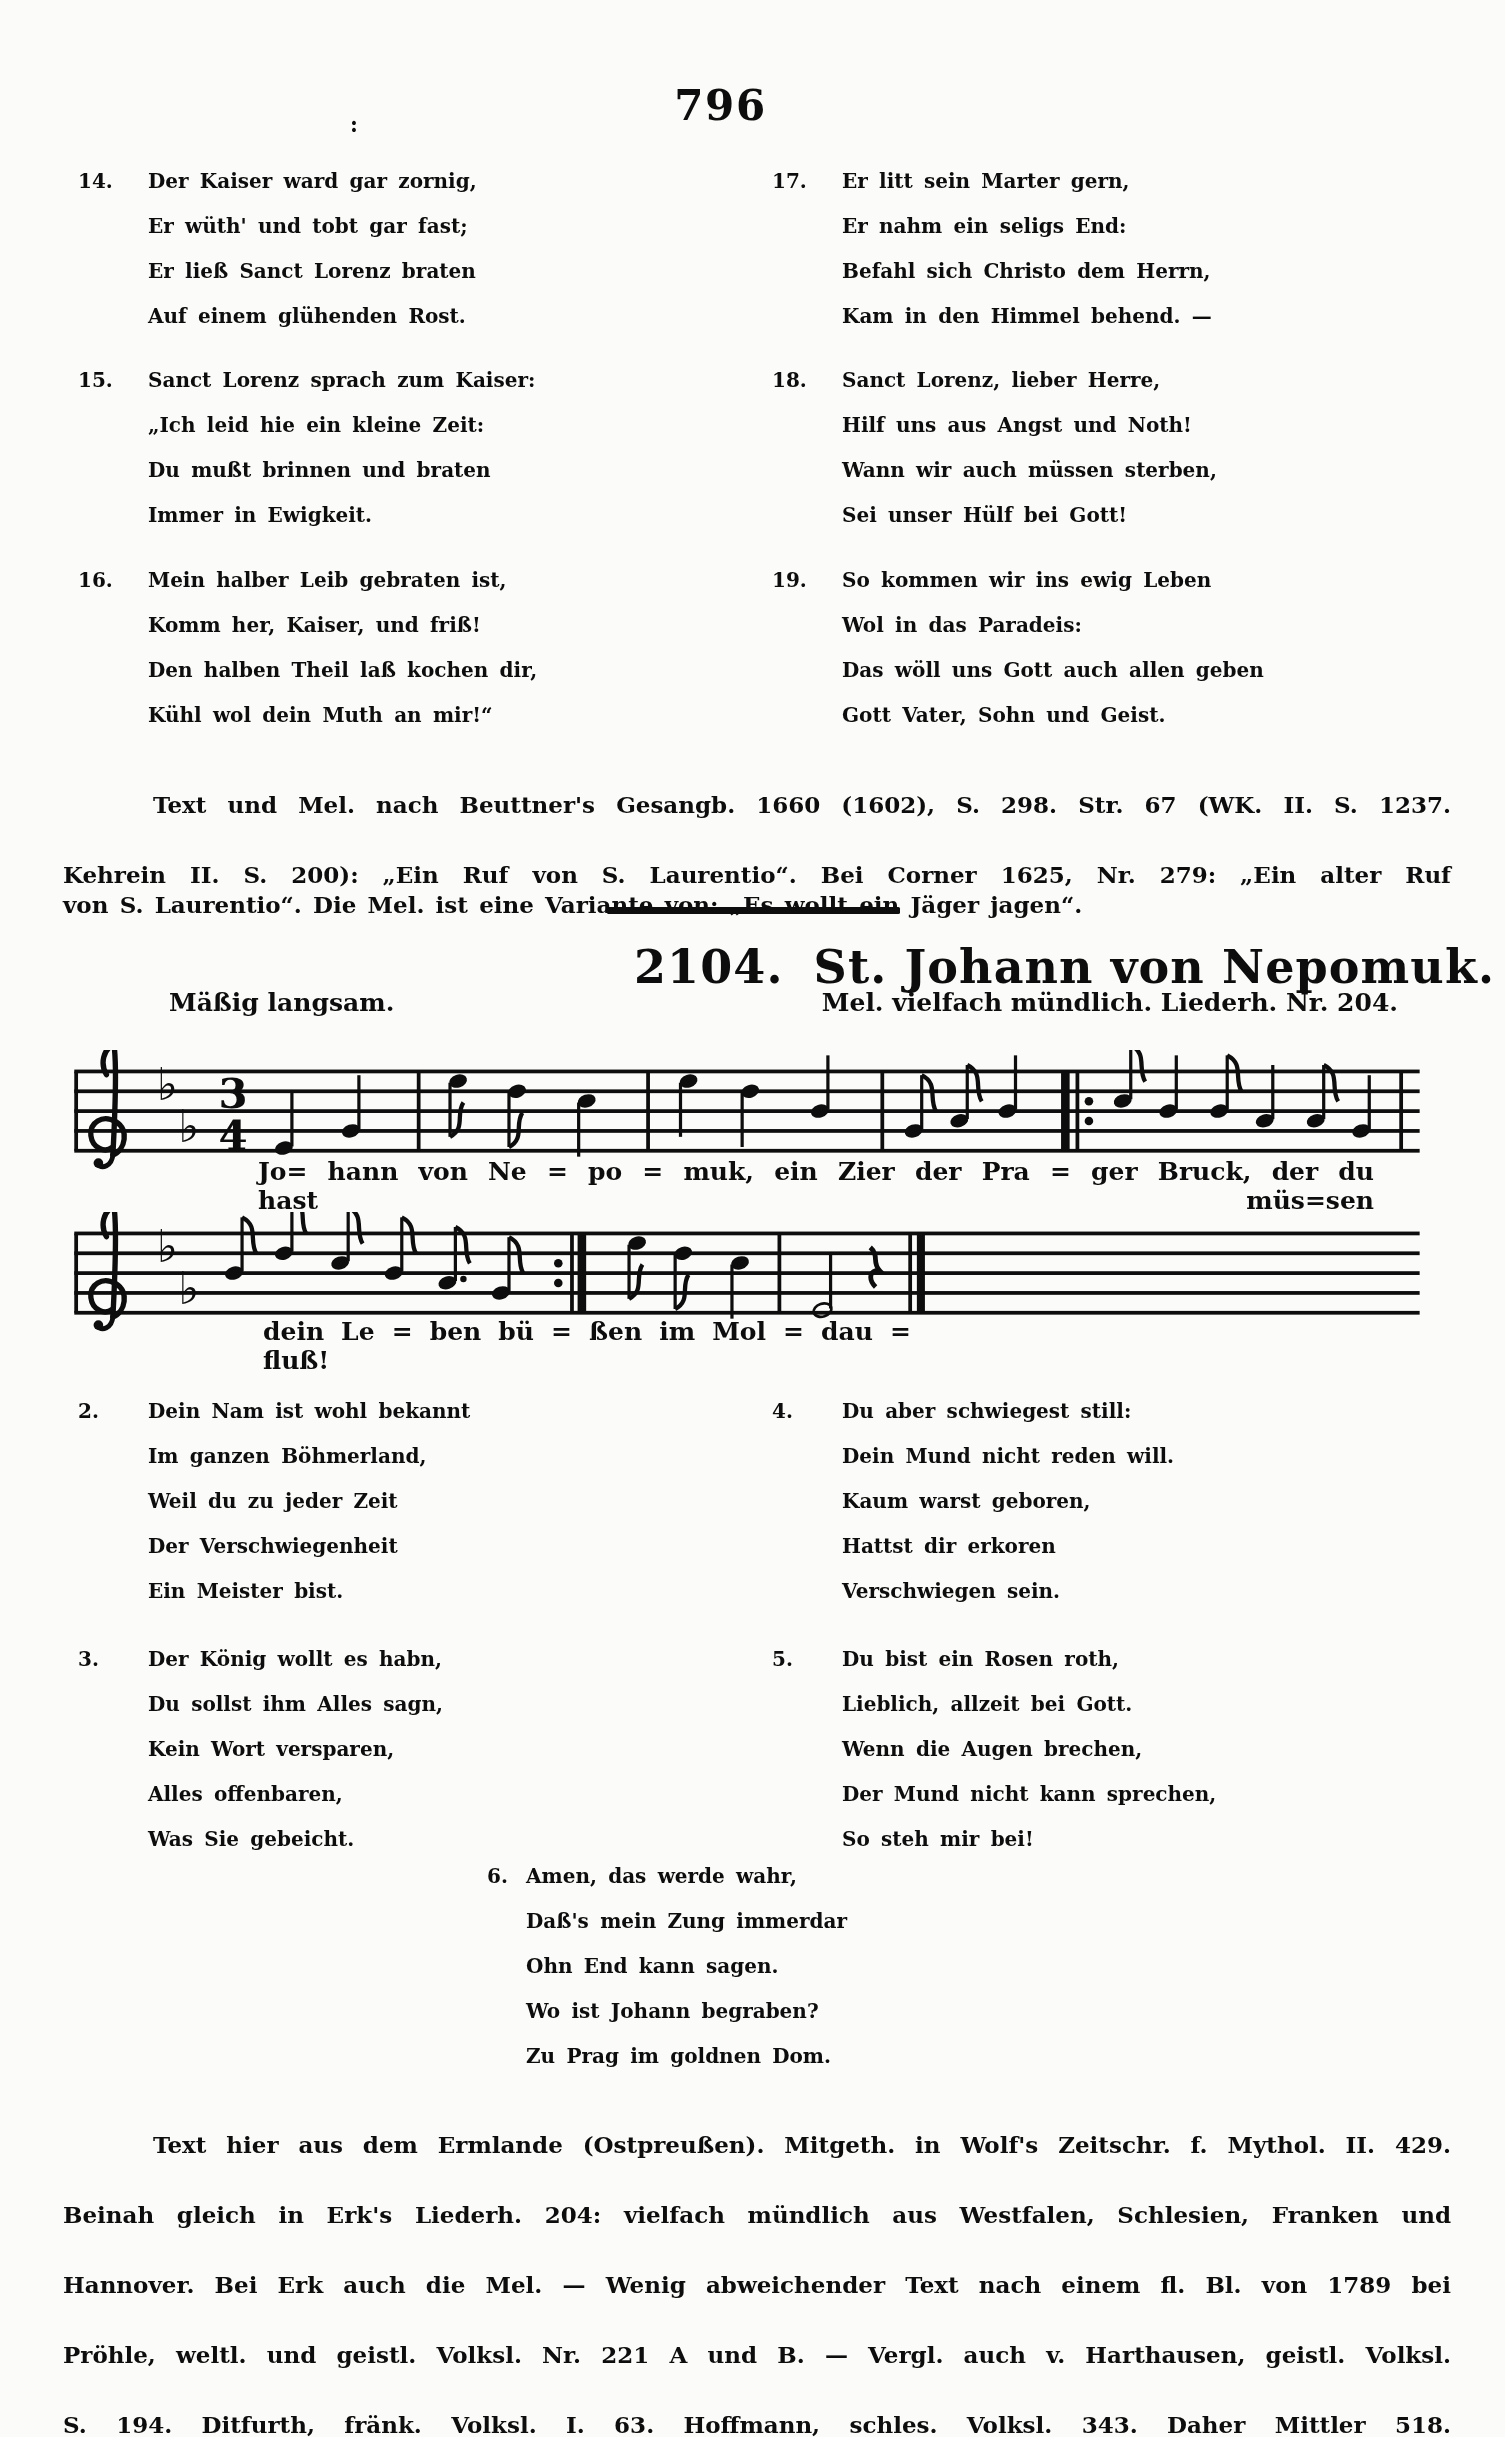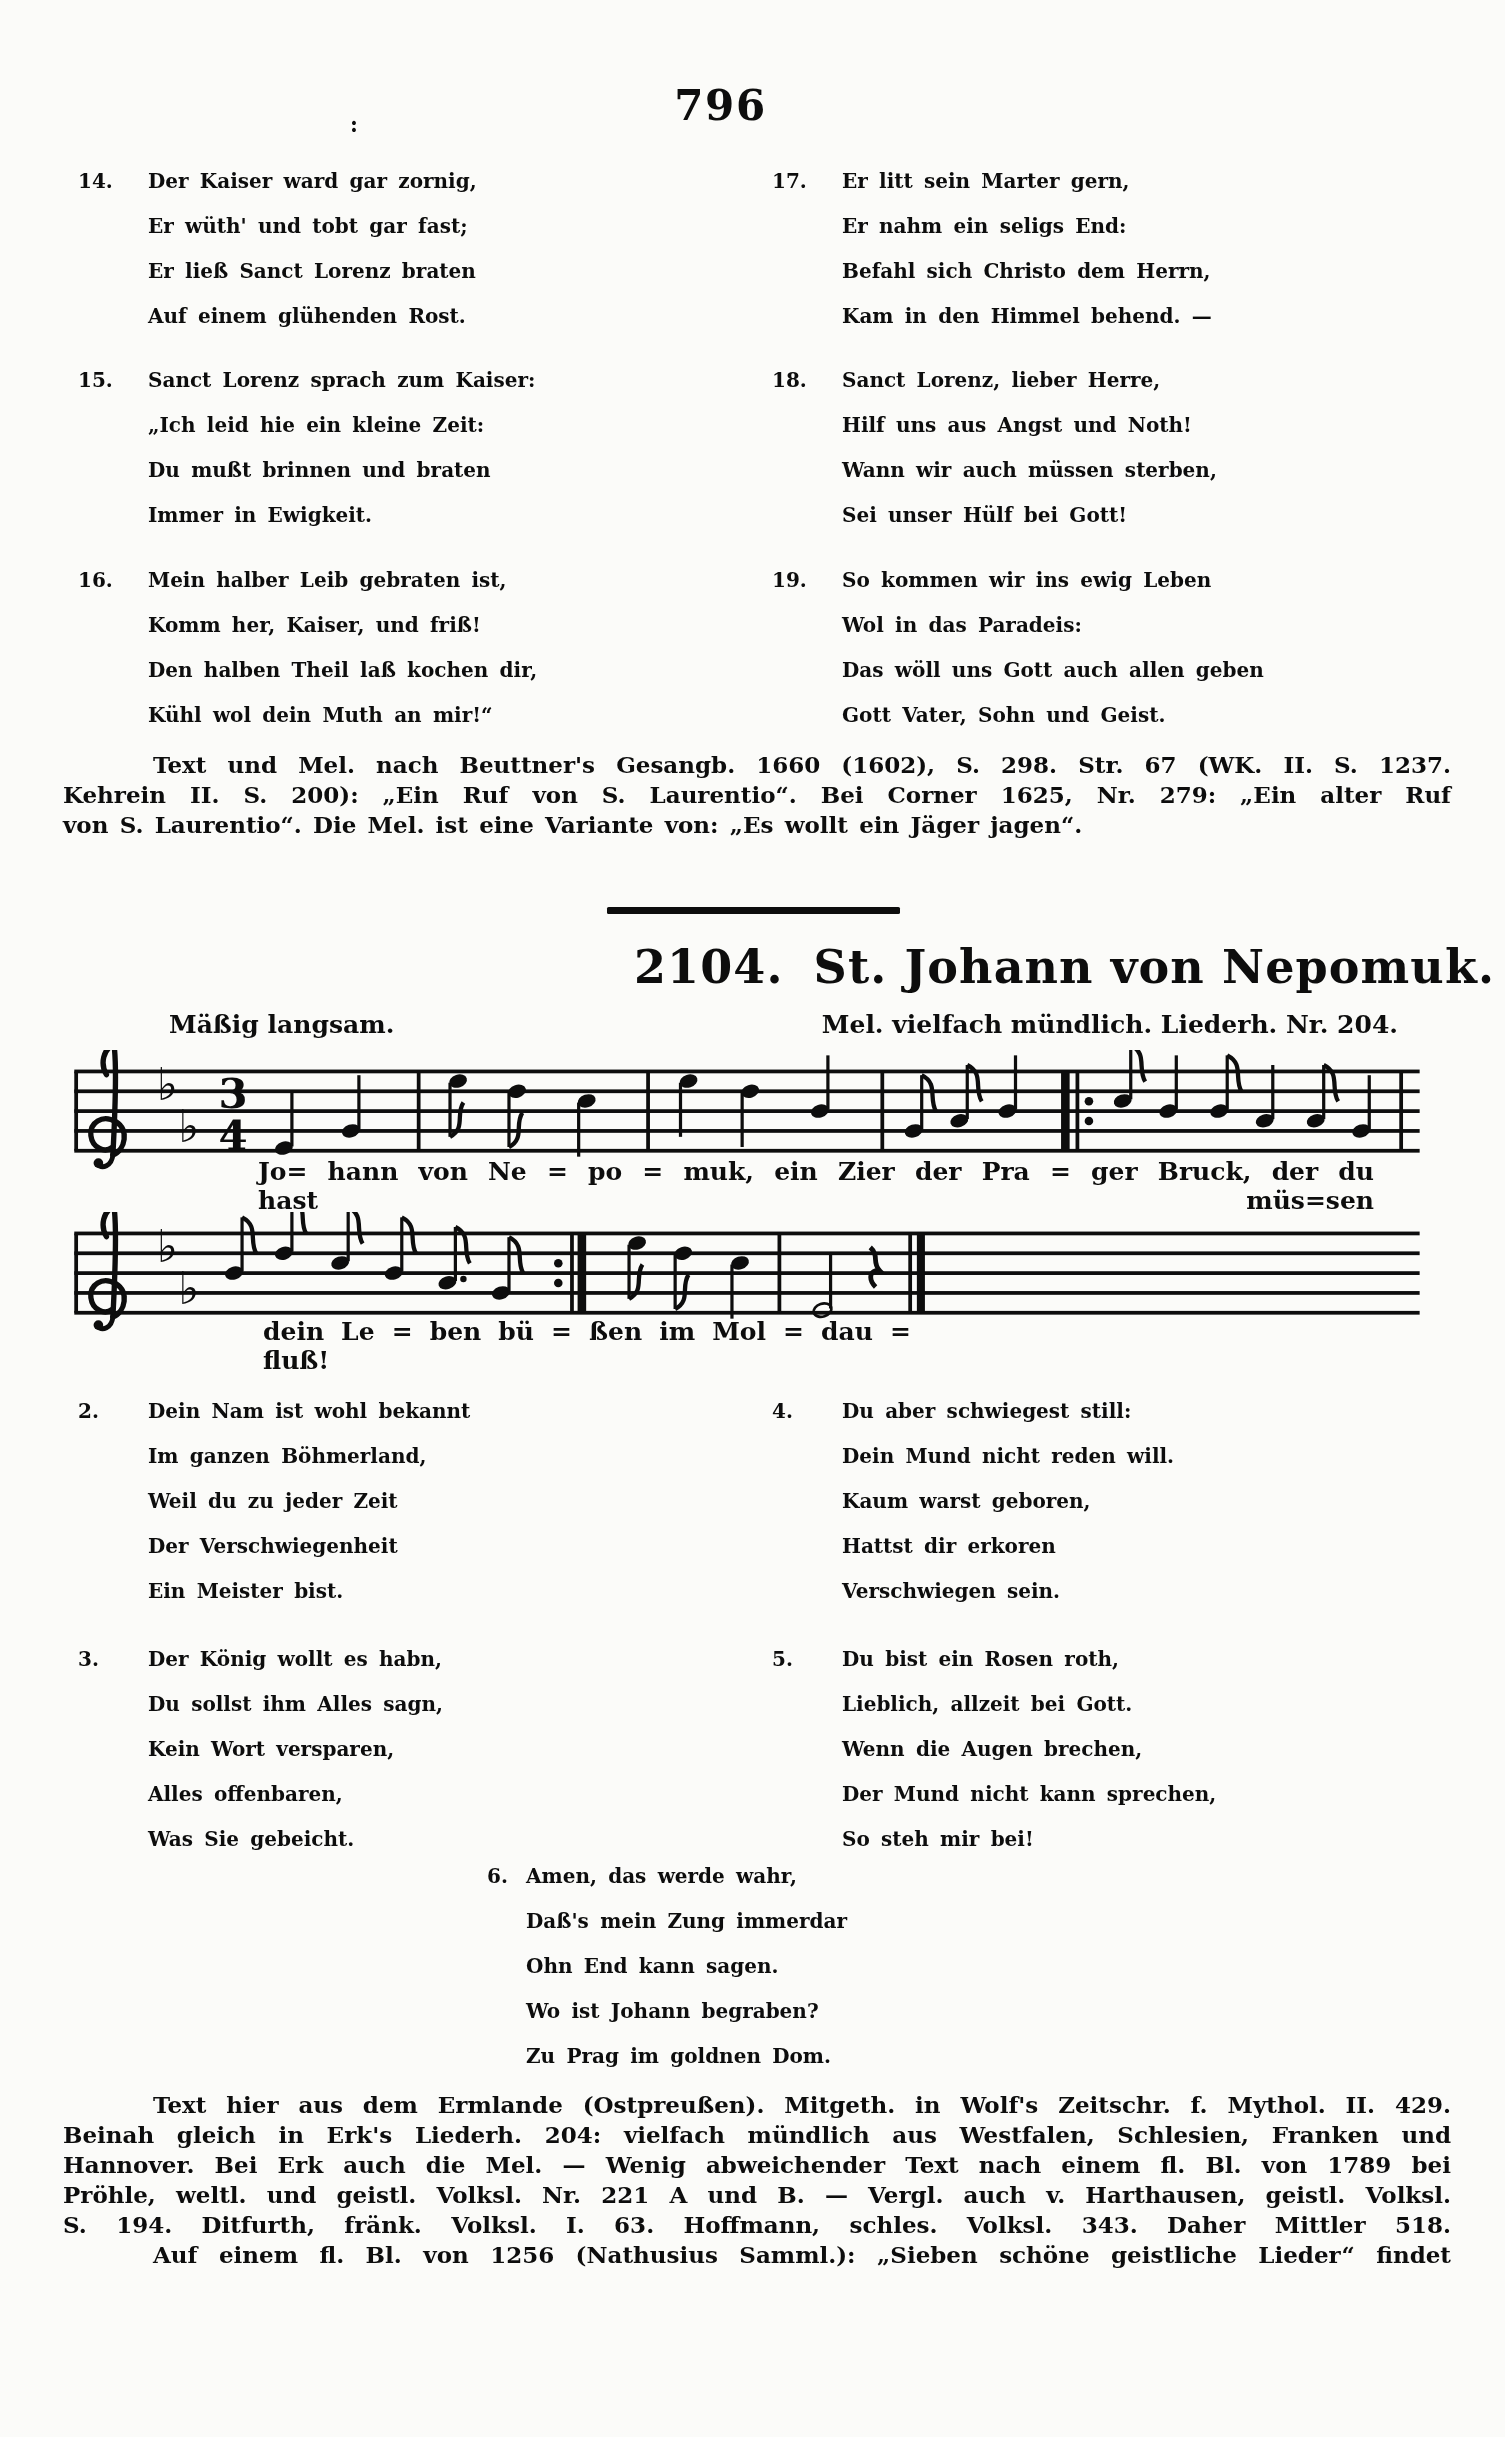--- a/index.html
+++ b/index.html
@@ -14,26 +14,26 @@
   .top-verses{top:159px;}
   .song-verses{top:1389px;}
   .song-verses .verse{margin-bottom:22.6px;}
   .center-verse{top:1854px;left:487px;width:592px;}
   .center-verse .verse{padding-left:39px;margin-bottom:16px;}
   .center-verse .vnum{width:39px;margin-left:-39px;}
   .footnote{left:63px;width:1388px;font-size:23px;line-height:30px;word-spacing:3.2px;}
   .footnote-1{top:750px;}
   .footnote-2{top:2090px;}
   .fline{white-space:nowrap;}
-  .fline.just{white-space:normal;text-align:justify;text-align-last:justify;}
+  .fline.just{white-space:normal;text-align:justify;text-align-last:justify;margin-top:40px;}
   .fline.ind{text-indent:90px;}
   .divider{top:907px;left:607px;width:293px;height:7px;background:#0d0d0d;border-radius:1.6px;}
   .song-title{top:940px;left:0;width:1495px;text-align:right;font-size:46px;letter-spacing:1.1px;}
   .song-title .num{margin-right:30px;}
-  .tempo-row{top:1010px;left:169px;width:1229px;font-size:25px;}
+  .tempo-row{top:988px;left:169px;width:1229px;font-size:25px;}
   .tempo{float:left;}
   .melnote{float:right;}
   .staff-svg{left:70px;}
   .staff-1{top:1050px;}
   .staff-2{top:1212px;}
   .lyrics{font-size:25px;word-spacing:7.5px;text-align:justify;text-align-last:justify;}
   .lyrics-1{top:1157px;left:258px;width:1116px;}
   .lyrics-2{top:1317px;left:223px;width:648px;margin-left:40px;}
 </style>
 </head>

